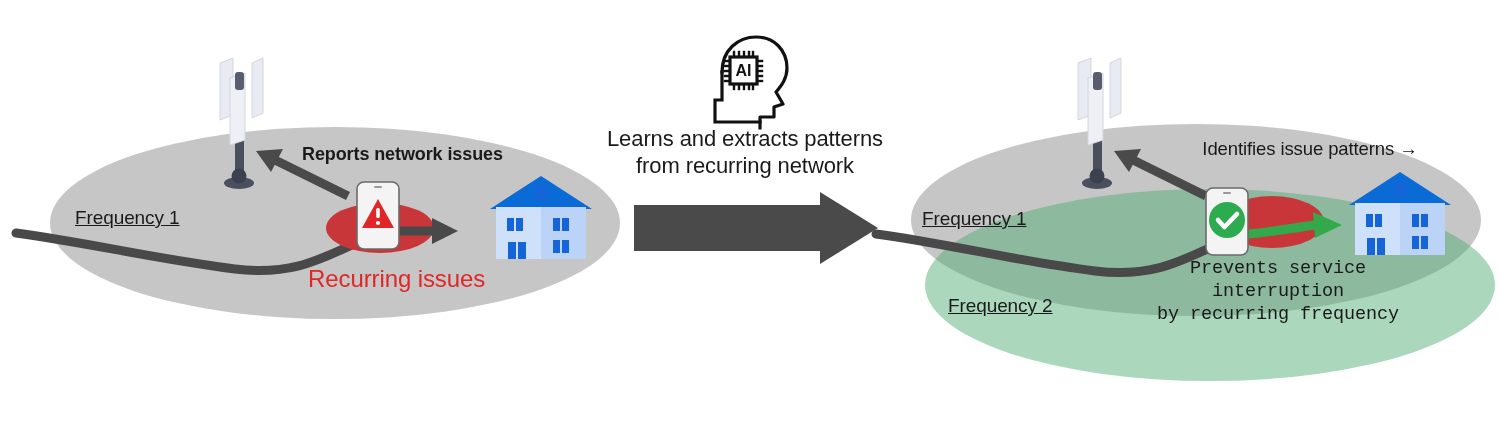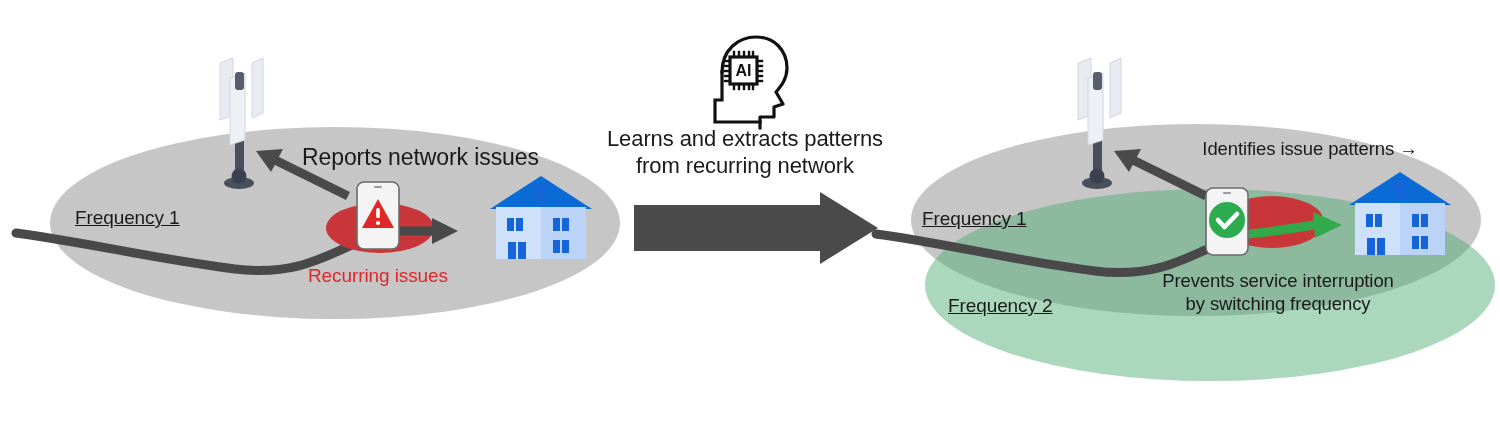--- a/index.html
+++ b/index.html
@@ -1,22 +1,22 @@
 <!DOCTYPE html>
 <html><head>
 <meta charset="utf-8">
 <style>
   html,body{margin:0;padding:0;background:#ffffff;}
   body{width:1500px;height:426px;font-family:"Liberation Sans",sans-serif;}
   #stage{position:relative;width:1500px;height:426px;overflow:hidden;background:#fff;}
   .layer{position:absolute;left:0;top:0;width:1500px;height:426px;}
   .txt{position:absolute;color:#1a1a1a;white-space:nowrap;letter-spacing:-0.1px;}
   .t-freq{font-size:19px;text-decoration:underline;}
-  .t-body{font-size:23px;}
-  .t-red{font-size:19px;color:#e02626;}
+  .t-body{font-size:18px;font-weight:bold;}
+  .t-red{font-size:24px;color:#e02626;}
   .t-center{font-size:22px;text-align:center;white-space:normal;line-height:1.22;}
   .t-right{font-size:18.5px;text-align:center;white-space:normal;line-height:1.24;margin-top:20px;}
   .t-prev{font-size:18.5px;text-align:center;white-space:normal;line-height:1.24;}
   svg{display:block;overflow:visible;}
 </style>
 </head>
 <body>
 
 <div id="stage">
 
@@ -169,15 +169,15 @@
         <path d="M1218,220 L1224.5,227 L1237,214" fill="none" stroke="#ffffff" stroke-width="4.6" stroke-linecap="round" stroke-linejoin="round"></path>
       </g>
     </g>
   </svg>
 
   <div class="txt t-freq" style="left:922px;top:208px;">Frequency 1</div>
   <div class="txt t-freq" style="left:948px;top:295px;">Frequency 2</div>
 
   <div class="txt t-right" style="left:1145px;top:118px;width:330px;"><span>Identifies issue patterns →</span><br></div>
 
-  <div class="txt t-prev" style="left:1133px;top:270px;width:290px;"><span>Prevents service interruption</span><br><span>by switching frequency</span></div>
+  <div class="txt t-prev" style="left:1133px;top:258px;width:290px;font-family:Liberation Mono, monospace;"><span>Prevents service interruption</span><br><span>by recurring frequency</span></div>
 
 </div>
 
 </body></html>

